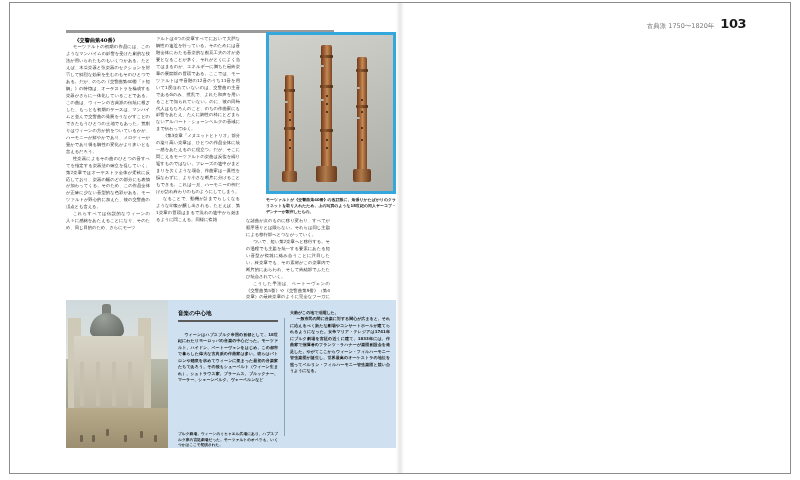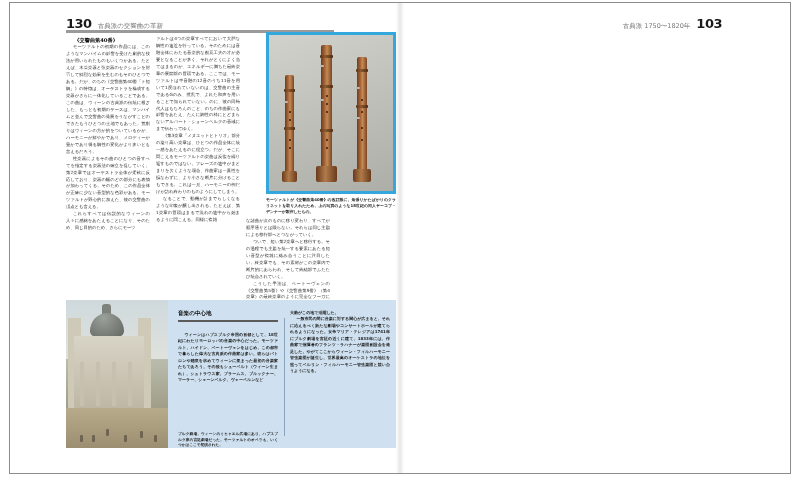--- a/index.html
+++ b/index.html
@@ -16,21 +16,21 @@
   #edge-shadow-l{position:absolute;left:0;top:2px;width:9px;height:472px;background:#f2f2f2;
                  border-right:1px solid #cfcfcf;box-sizing:border-box;}
   #edge-shadow-r{position:absolute;left:791px;top:2px;width:9px;height:472px;background:#f2f2f2;
                  border-left:1px solid #cfcfcf;box-sizing:border-box;}
   #gutter{position:absolute;left:396px;top:2px;width:8px;height:472px;
           background:linear-gradient(to right,#ffffff,#e9e9e9 45%,#e9e9e9 55%,#ffffff);}
 
   
   .runhead{position:absolute;top:12px;height:18px;display:flex;align-items:flex-end;gap:6px;}
   .runhead-l{left:66px;}
-  .runhead-r{right:78px;flex-direction:row;}
+  .runhead-r{right:54px;flex-direction:row;}
   .folio{font-weight:bold;font-size:13px;color:#1a1a1a;letter-spacing:-0.5px;line-height:1;}
   .runtitle{font-size:6.5px;color:#777;line-height:1;padding-bottom:1px;}
   .rule{position:absolute;top:30px;height:2.5px;background:#9a9a9a;}
   .rule-l{left:66px;width:268px;}
 
   
   .col{position:absolute;font-size:4.3px;line-height:1.62;color:#2a2a2a;text-align:justify;}
   .col p{margin:0 0 0 0;text-indent:1.6em;}
   .col p.noind{text-indent:0;}
   .sechead{font-size:5.2px;font-weight:bold;color:#111;margin:0 0 2px 0;text-indent:0;}
@@ -91,24 +91,20 @@
 </head>
 <body>
 
 <div id="spread">
 
   <div id="edge-shadow-l"></div>
   <div id="edge-shadow-r"></div>
 
   <div class="page" id="page-left">
 
-    <div class="runhead runhead-l">
-      <span class="folio">130</span>
-      <span class="runtitle">古典派の交響曲の革新</span>
-    </div>
     <div class="rule rule-l"></div>
 
     <div class="col" id="l-c1">
       <p class="sechead">《交響曲第40番》</p>
       <p>モーツァルトの初期の作品には、このようなマンハイムの影響を受けた劇的な技法が用いられたものもいくつかある。たとえば、木管楽器と弦楽器のセクションを対置して鮮烈な効果を生むのもそのひとつである。だが、のちの《交響曲第40番「ト短調」》の特徴は、オーケストラを構成する楽器がさらに一体化していることである。この曲は、ウィーンの古典派の伝統に根ざした、もっとも初期のケースは、マンハイムと並んで交響曲の発展をうながすことのできたもうひとつの土地でもあった。荒削りはウィーンの方が的をついているかが、ハーモニーが鮮やかであり、メロディーが豊かであり得る調性の変化がより多いとも言えるだろう。</p>
       <p>性楽器によるその曲のひとつの音すべてを指定する楽器法の確立を促していく。第2楽章ではオーケストラ全体が柔軟に反応しており、楽器の幅のどの部分にも表情が加わってくる。そのため、この作品全体が正確に少ない音型的な色彩がある。モーツァルトが野心的に加えた、彼の交響曲の頂点とも言える。</p>
       <p>これらすべては伝説的なウィーンの人々に感銘をあたえることになり、そのため、同じ目的のため、さらにモーツ</p>
     </div>
 
     <div class="col" id="l-c2">

